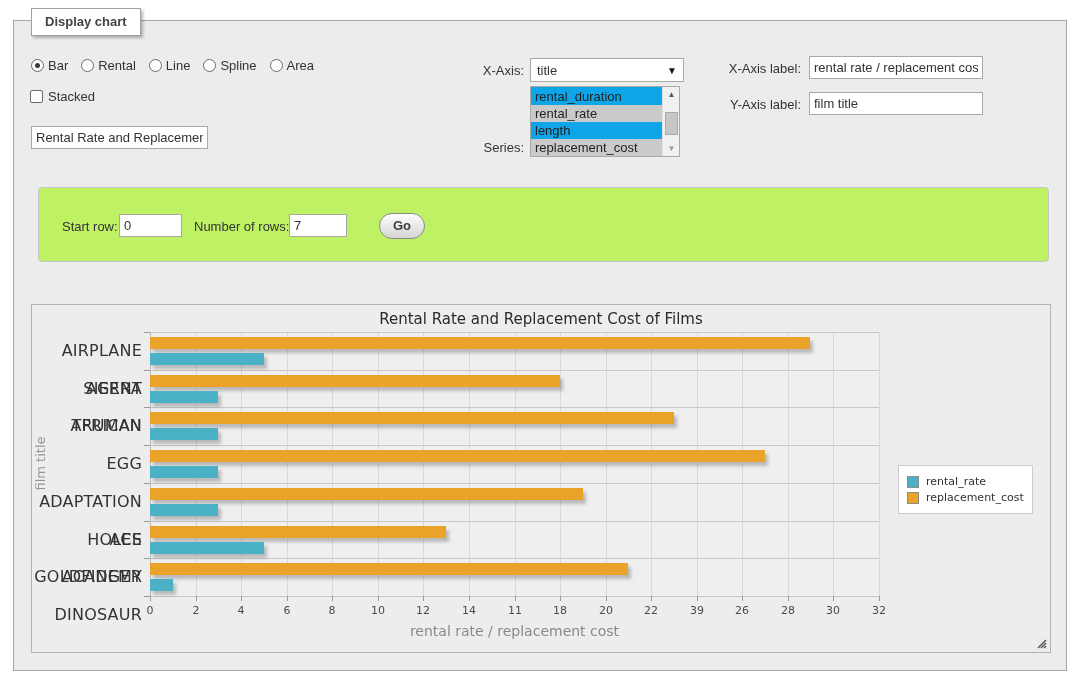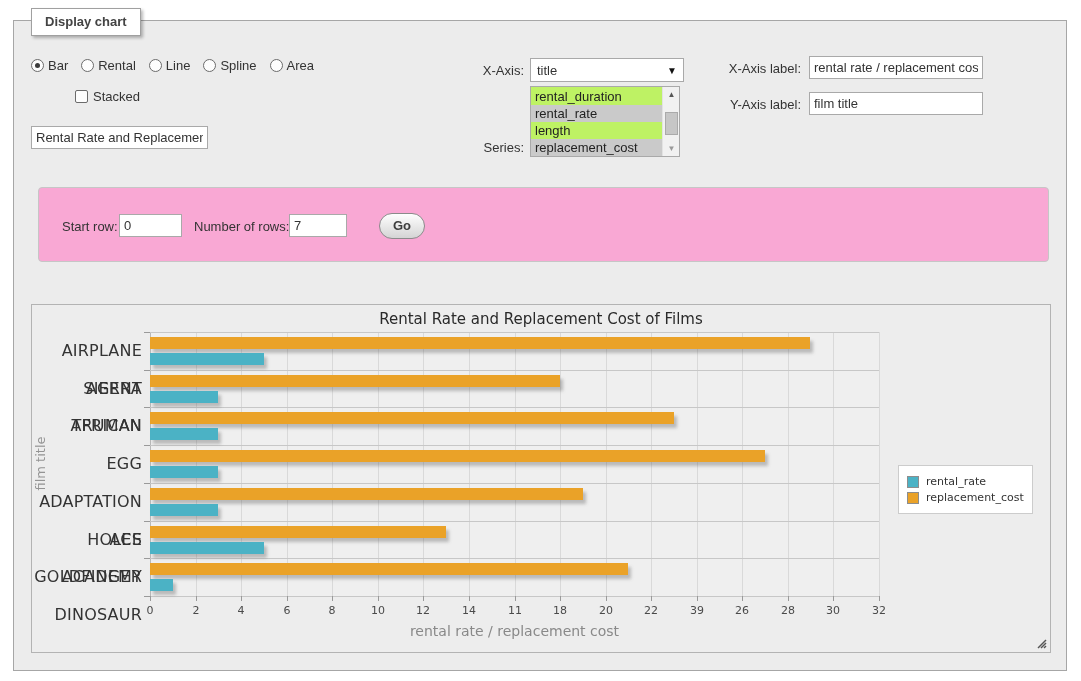--- a/index.html
+++ b/index.html
@@ -20,43 +20,43 @@
   .r-align { text-align:right; }
 
   .radio-group { display:flex; align-items:center; gap:13px; }
   .radio-item { display:flex; align-items:center; gap:4px; cursor:default; }
   .radio { width:13px; height:13px; border:1px solid #6b6b6b; border-radius:50%;
            background:#fdfdfd; position:relative; flex:0 0 auto; }
   .radio.checked::after { content:""; position:absolute; left:3px; top:3px; width:5px; height:5px;
            border-radius:50%; background:#3c3c3c; }
   .checkbox { width:13px; height:13px; border:1px solid #6b6b6b; border-radius:2px;
            background:#fdfdfd; flex:0 0 auto; }
-  .check-row { display:flex; align-items:center; gap:5px;margin-left:45px; }
+  .check-row { display:flex; align-items:center; gap:5px; }
 
   input.text { border:1px solid #a9a9a9; background:#fff; font-family:"Liberation Sans",sans-serif;
            font-size:13px; color:#333; padding:3px 4px; height:23px; }
 
   .select { background:#fff; border:1px solid #a9a9a9; height:24px; display:flex;
            align-items:center; padding:0 6px; justify-content:space-between; cursor:default; }
   .select .arrow { font-size:10px; color:#111; }
 
-  .listbox { background:#bef264; border:1px solid #a9a9a9; position:relative; overflow:hidden; }
+  .listbox { background:#0ea5e9; border:1px solid #a9a9a9; position:relative; overflow:hidden; }
   .lb-options { position:absolute; left:0; top:1px; right:17px; }
   .lb-option { height:17px; line-height:17px; padding:0 4px; font-size:13px; color:#222;
            white-space:nowrap; overflow:hidden; }
   .lb-option.selected { background:#cacaca; }
   .lb-scroll { position:absolute; right:0; top:0; bottom:0; width:17px; background:#f1f1f1;
            border-left:1px solid #e2e2e2; }
   .lb-btn { position:absolute; left:0; width:17px; height:15px; text-align:center;
            font-size:8px; color:#565656; line-height:15px; }
   .lb-thumb { position:absolute; left:2px; width:13px; background:#c6c6c6; border:1px solid #aaa; }
 
   
   .rows-panel { position:absolute; left:24px; top:166px; width:1011px; height:75px;
-           border:1px solid #c6c6c6; border-radius:4px; background:#f9a8d4; }
+           border:1px solid #c6c6c6; border-radius:4px; background:#bef264; }
   .go-btn { display:inline-block; background:linear-gradient(#fefefe,#d4d4d4);
            border:1px solid #8b8b8b; border-radius:13px; padding:4px 13px 5px; font-size:13px;
            font-weight:bold; color:#3d3d3d; cursor:default; }
 
   
   .chart-box { position:absolute; left:17px; top:283px; width:1020px; height:349px;
            border:1px solid #b3b3b3; background:#ededed; }
   .chart-title { position:absolute; left:0; right:0; top:5px; text-align:center;
            font-family:"DejaVu Sans", sans-serif; font-size:15px; color:#2a2a2a; }
   .plot { position:absolute; background:#efefef; }

